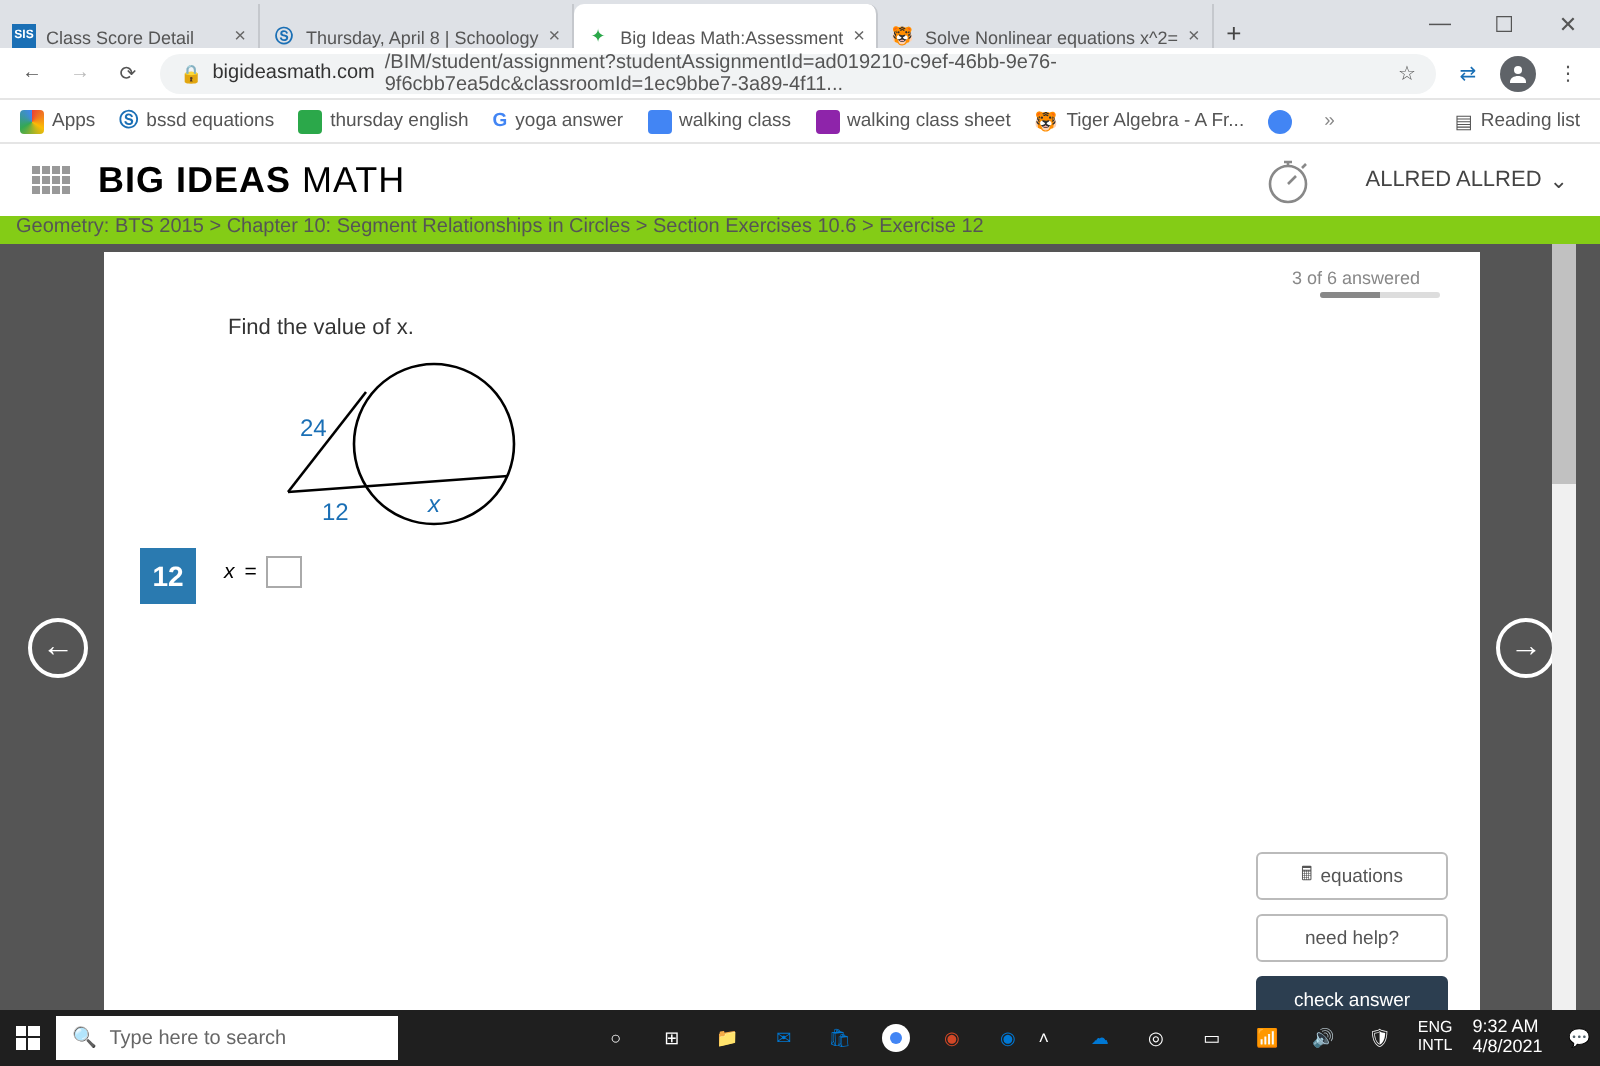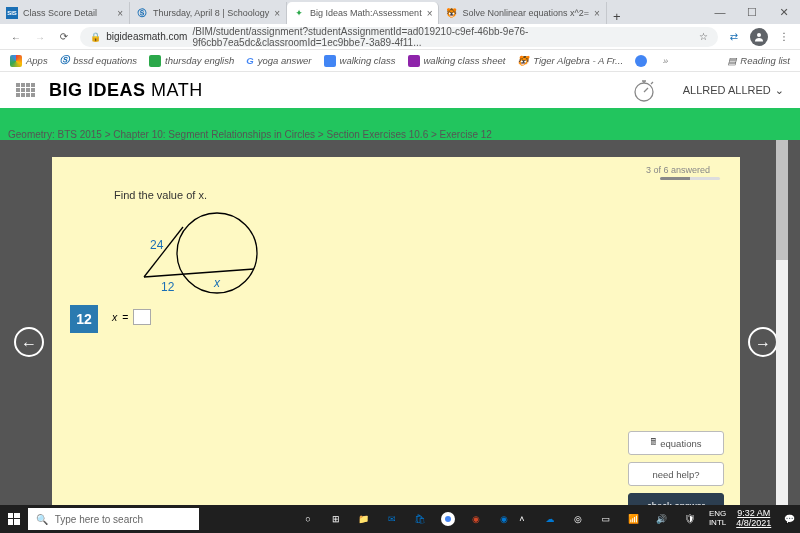--- a/index.html
+++ b/index.html
@@ -1,57 +1,57 @@
 <!DOCTYPE html>
 <html><head>
 <meta charset="utf-8">
 <style>
 * { margin:0; padding:0; box-sizing:border-box; font-family:"Segoe UI", Arial, sans-serif; }
 body { width:800px; height:533px; overflow:hidden; background:#fff; position:relative; }
 
 
 .tab-strip { height:24px; background:#dee1e6; display:flex; align-items:flex-end; font-size:9px; color:#555; }
-.tab { height:22px; min-width:130px; padding:0 6px; display:flex; align-items:center; gap:5px; border-right:1px solid #c5c8cd; position:relative; }
+.tab { height:22px; min-width:130px; padding:0 6px; display:flex; align-items:flex-end; gap:5px; border-right:1px solid #c5c8cd; position:relative; }
 .tab.active { background:#fff; border-radius:5px 5px 0 0; }
 .tab-icon { width:12px; height:12px; display:flex; align-items:center; justify-content:center; }
 .tab-close { color:#666; font-size:10px; margin-left:auto; }
 .tab-new { width:20px; display:flex; align-items:center; justify-content:center; color:#444; font-size:13px; }
 .win-ctrls { margin-left:auto; display:flex; }
 .win-btn { width:32px; height:24px; display:flex; align-items:center; justify-content:center; color:#555; font-size:11px; }
 
 
 .addr-bar { height:26px; background:#fff; display:flex; align-items:center; gap:8px; padding:0 8px; font-size:10px; color:#555; border-bottom:1px solid #e5e5e5; }
 .nav-btn { width:16px; display:flex; justify-content:center; }
 .url-box { flex:1; display:flex; align-items:center; gap:5px; background:#f1f3f4; border-radius:12px; height:20px; padding:0 10px; color:#555; }
 .url-box .lock { font-size:9px; }
 .avatar { width:18px; height:18px; border-radius:50%; background:#5f6368; color:#fff; display:flex; align-items:center; justify-content:center; font-size:11px; }
 
 
-.bm-bar { height:22px; background:#fff; display:flex; align-items:center; gap:12px; padding:0 10px; font-size:9.5px; color:#555; border-bottom:1px solid #e5e5e5;font-style:italic; }
+.bm-bar { height:22px; background:#fff; display:flex; align-items:center; gap:12px; padding:0 10px; font-size:9.5px; color:#555; border-bottom:1px solid #e5e5e5; }
 .bm { display:flex; align-items:center; gap:4px; }
 .bm-ico { width:12px; height:12px; border-radius:2px; }
 .reading { margin-left:auto; display:flex; align-items:center; gap:4px; }
 
 
 .app-header { height:36px; display:flex; align-items:center; padding:0 16px; gap:14px; }
 .grip { display:grid; grid-template-columns:repeat(4,4px); grid-template-rows:repeat(3,4px); gap:1px; }
 .grip span { background:#999; }
 .brand { font-size:18px; font-weight:700; letter-spacing:.5px; }
 .brand .thin { font-weight:300; }
 .timer { margin-left:auto; }
 .timer svg { display:block; }
 .user { font-size:11px; color:#444; margin-left:12px; display:flex; align-items:center; gap:4px; }
 
 
-.crumb { height:32px; background:#22c55e; font-size:10px; color:#555; display:flex; align-items:flex-end; padding:0 8px; }
+.crumb { height:14px; background:#84cc16; font-size:10px; color:#555; display:flex; align-items:flex-start; padding:0 8px; }
 
 
 .canvas { position:relative; height:404px; background:#555; }
 .sheet-wrap { position:absolute; left:4px; right:12px; top:0; bottom:0; background:#555; display:flex; }
-.sheet { position:relative; flex:1; margin:17px 48px; background:#fef9c3; overflow:hidden; }
+.sheet { position:relative; flex:1; margin:4px 48px; background:#ffffff; overflow:hidden; }
 .prog-lbl { position:absolute; right:30px; top:8px; font-size:9px; color:#888; }
 .prog-bar { position:absolute; right:20px; top:20px; width:60px; height:3px; background:#ddd; border-radius:2px; overflow:hidden; }
 .prog-fill { height:100%; background:#888; }
 .prompt { position:absolute; left:62px; top:32px; font-size:11px; color:#333; }
 .diagram { position:absolute; left:70px; top:50px; }
 .q-tile { position:absolute; left:18px; top:148px; width:28px; height:28px; background:#2a7ab0; color:#fff; font-size:14px; font-weight:700; display:flex; align-items:center; justify-content:center; }
 .answer { position:absolute; left:60px; top:152px; font-size:10.5px; font-style:italic; display:flex; align-items:center; gap:5px; }
 .answer input { width:18px; height:16px; border:1px solid #aaa; background:#fff; }
 .act-col { position:absolute; right:16px; bottom:10px; display:flex; flex-direction:column; gap:7px; width:96px; }
 .act-btn { height:24px; font-size:9.5px; border-radius:3px; display:flex; align-items:center; justify-content:center; gap:4px; border:1px solid #bbb; background:#fff; color:#555; }
@@ -63,21 +63,21 @@
 .vthumb { width:100%; height:120px; background:#c1c1c1; }
 
 
 .taskbar { position:absolute; left:0; right:0; bottom:0; height:28px; background:#1f1f1f; display:flex; align-items:center; color:#fff; font-size:9px; }
 .start { width:30px; display:flex; justify-content:center; }
 .search-box { height:22px; width:180px; background:#fff; color:#666; display:flex; align-items:center; gap:6px; padding:0 8px; font-size:10px; }
 .tb-icons { display:flex; align-items:center; gap:10px; margin-left:auto; margin-right:8px; }
 .tb-icons span { width:18px; height:18px; display:flex; align-items:center; justify-content:center; }
 .tb-center { margin-left:100px; display:flex; gap:10px; align-items:center; }
 .tb-center span { width:18px; height:18px; display:flex; align-items:center; justify-content:center; }
-.clock { text-align:center; line-height:1.1;text-decoration:underline; }
+.clock { text-align:left; line-height:1.1; }
 .notif { width:22px; display:flex; justify-content:center; }
 </style>
 </head>
 <body>
 
 <div class="tab-strip">
   <div class="tab">
       <span class="tab-icon" style="background:#1a6fb5;color:#fff;font-size:6px;font-weight:700">SIS</span>
       <span>Class Score Detail</span>
       <span class="tab-close">×</span>

